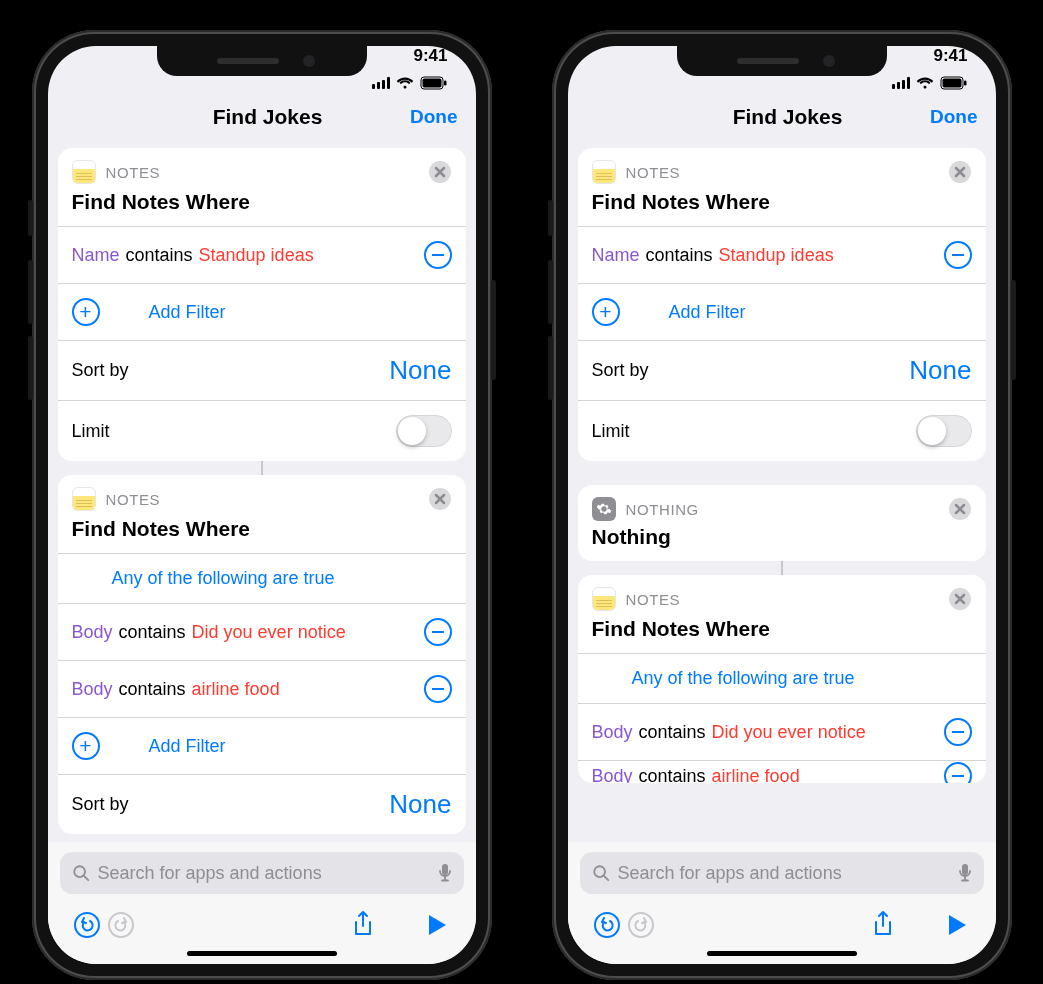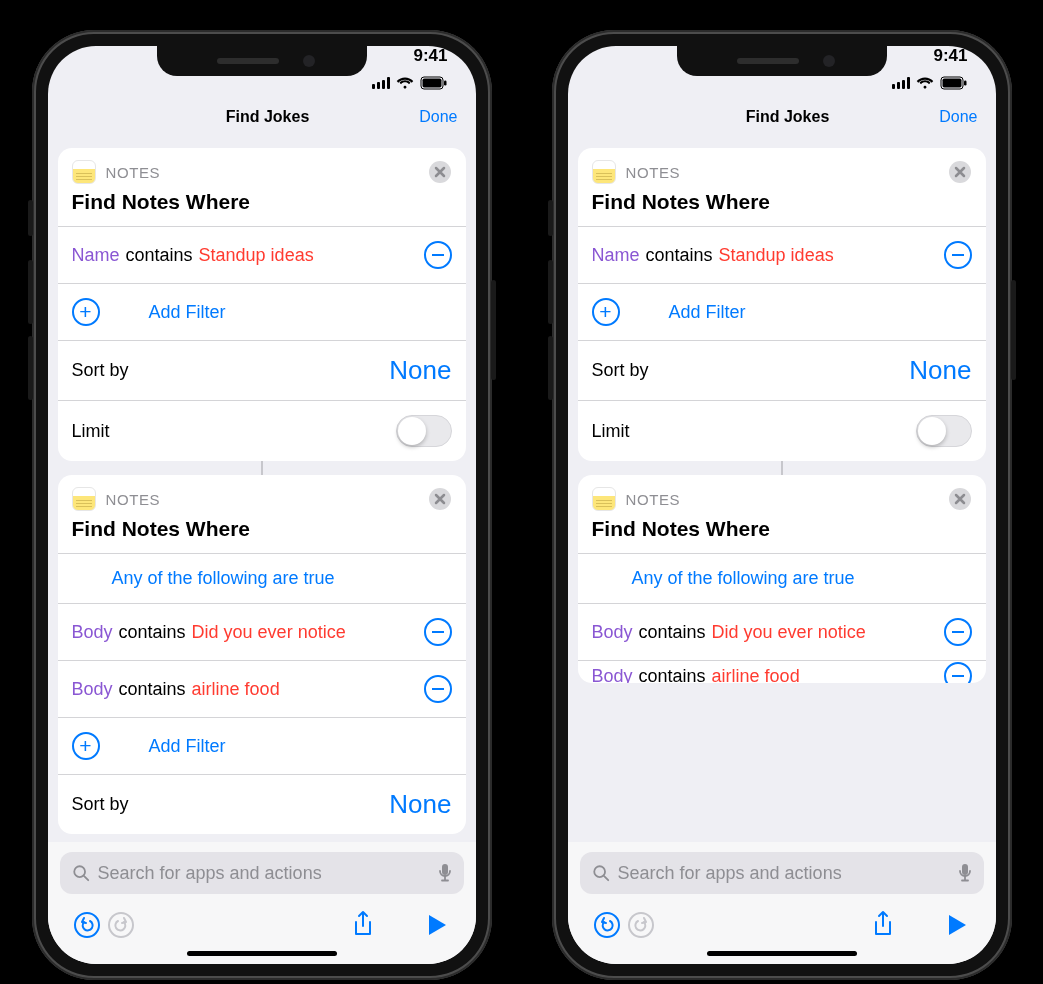--- a/index.html
+++ b/index.html
@@ -54,22 +54,22 @@
   .cellular{display:flex;align-items:flex-end;gap:2px;height:12px;}
   .cellular span{display:block;width:3px;background:#000;border-radius:1px;}
   .cellular span:nth-child(1){height:5px}
   .cellular span:nth-child(2){height:7px}
   .cellular span:nth-child(3){height:9px}
   .cellular span:nth-child(4){height:12px}
   .wifi svg,.battery svg{display:block;}
 
   
   .nav-bar{height:50px;display:flex;align-items:center;justify-content:flex-end;padding:0 18px;position:relative;}
-  .nav-title{position:absolute;left:12px;right:0;text-align:center;font-weight:600;font-size:16px;color:#000;pointer-events:none;}
-  .nav-done{font-size:16px;color:var(--blue);font-weight:400;}
+  .nav-title{position:absolute;left:12px;right:0;text-align:center;font-weight:600;font-size:21px;color:#000;pointer-events:none;}
+  .nav-done{font-size:19px;color:var(--blue);font-weight:700;}
 
   
   .content{position:absolute;top:96px;bottom:112px;left:0;right:0;overflow:hidden;padding:0 10px;}
 
   .card{background:var(--card-bg);border-radius:14px;margin-top:6px;font-size:18px;}
   .card-header{display:flex;align-items:center;padding:12px 14px 2px;}
   .app-icon{width:24px;height:24px;border-radius:6px;margin-right:10px;flex:0 0 24px;display:flex;align-items:center;justify-content:center;}
   .notes-icon{background:linear-gradient(#fff 0 35%,#fde67a 35% 100%);position:relative;border:1px solid #e6e6e6;}
   .notes-icon::after{content:"";position:absolute;left:3px;right:3px;top:12px;height:1px;background:#d9c05a;box-shadow:0 3px 0 #d9c05a,0 6px 0 #d9c05a;}
   .gear-icon{background:#8e8e93;}
@@ -351,20 +351,37 @@
           <span class="value-label">Sort by</span>
           <span class="value-right">None</span>
         </div>
         <div class="sep"></div>
         <div class="value-row">
           <span class="value-label">Limit</span>
           <div class="toggle"></div>
         </div>
       </div>
 
+      <div class="card" style="margin-top:24px;">
+        <div class="card-header" style="padding-bottom:0;">
+          <div class="app-icon gear-icon">
+            <svg viewBox="0 0 24 24">
+                <path fill="#fff" d="M12 8a4 4 0 1 0 0 8 4 4 0 0 0 0-8zm9 4a7 7 0 0 1-.1 1.2l2 1.6-2 3.4-2.4-.8a7 7 0 0 1-2 .1l-.4 2.5h-4l-.4-2.5a7 7 0 0 1-2-.1l-2.4.8-2-3.4 2-1.6A7 7 0 0 1 3 12a7 7 0 0 1 .1-1.2l-2-1.6 2-3.4 2.4.8a7 7 0 0 1 2-.1L8 4h4l.4 2.5a7 7 0 0 1 2 .1l2.4-.8 2 3.4-2 1.6c.1.4.2.8.2 1.2z"></path>
+              </svg>
+          </div>
+          <div class="app-label">NOTHING</div>
+          <div class="delete-card">
+            <svg width="24" height="24">
+                <circle cx="12" cy="12" r="11" fill="#d9d9dc"></circle>
+                <path d="M8 8l8 8M16 8l-8 8" stroke="#8d8d91" stroke-width="2.5" stroke-linecap="round"></path>
+              </svg>
+          </div>
+        </div>
+        <div class="card-title">Nothing</div>
+      </div>
 
       <div class="connector"></div>
 
       <div class="card" style="margin-top:0;">
         <div class="card-header">
           <div class="app-icon notes-icon"></div>
           <div class="app-label">NOTES</div>
           <div class="delete-card">
             <svg width="24" height="24">
                 <circle cx="12" cy="12" r="11" fill="#d9d9dc"></circle>

